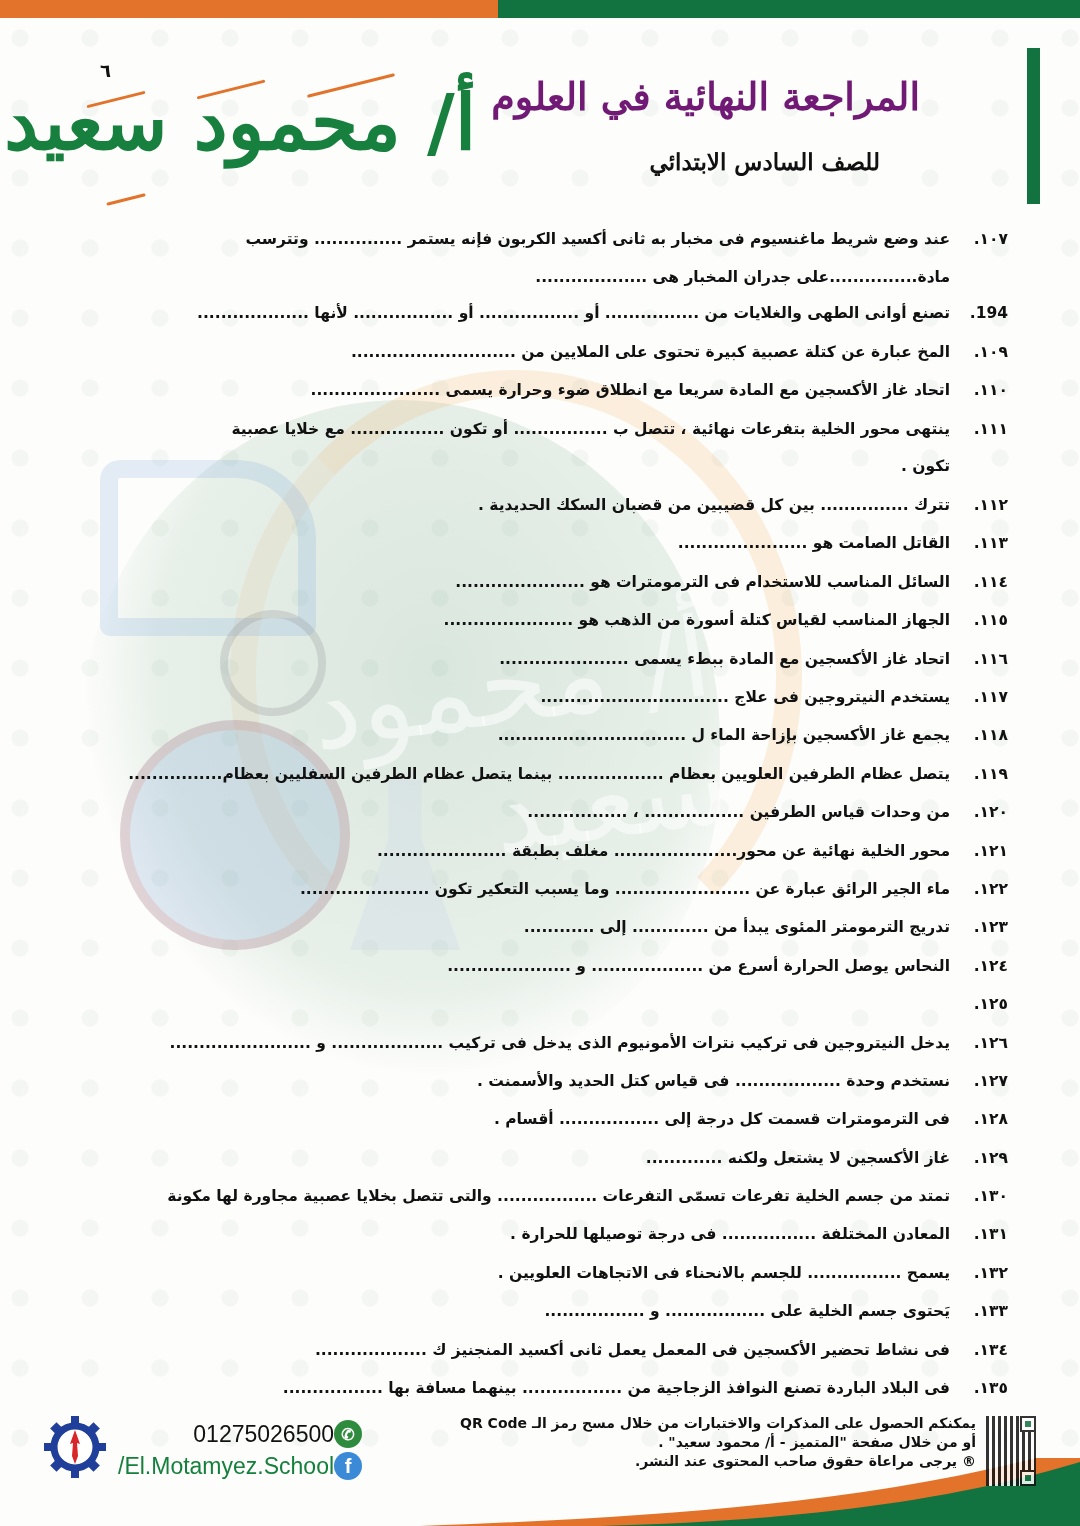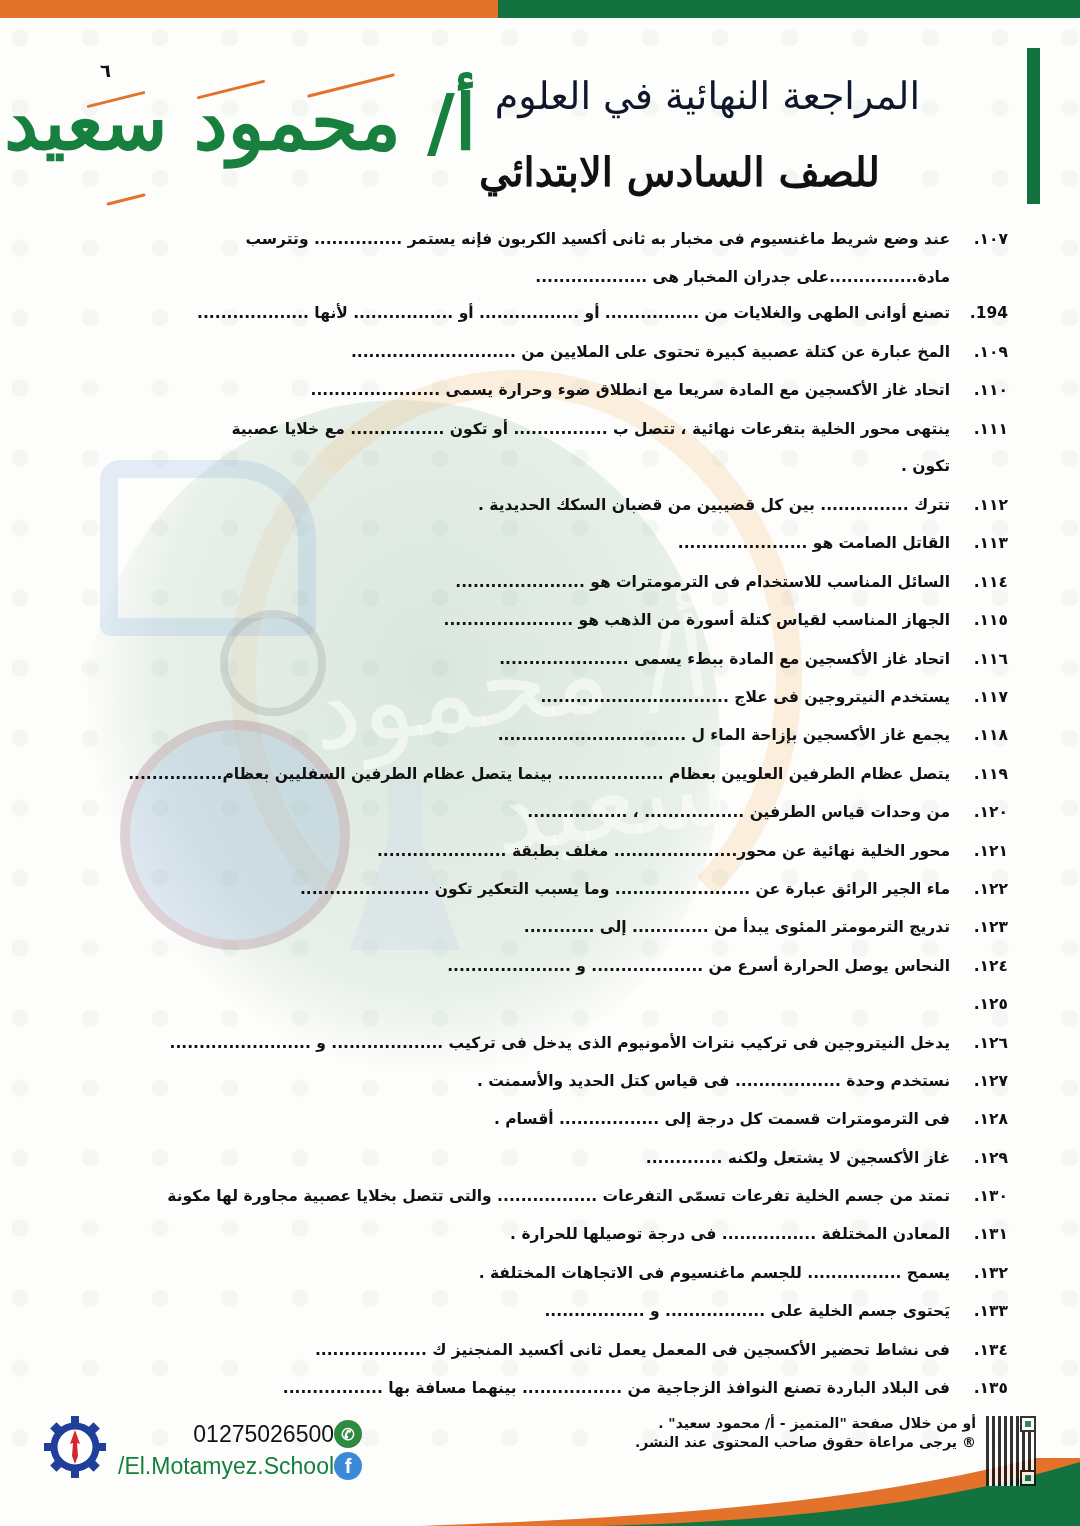--- a/index.html
+++ b/index.html
@@ -46,25 +46,25 @@
       border: 8px solid rgba(150,150,150,0.28);
     }
     .center-art .wm-text {
       position: absolute; left: 230px; top: 220px; font-size: 110px; color: rgba(255,255,255,0.55);
       font-family: "DejaVu Serif", serif; transform: rotate(-8deg);
     }
 
     .header { position: absolute; top: 18px; left: 0; width: 1080px; height: 200px; }
     .vbar { position: absolute; right: 40px; top: 30px; width: 13px; height: 156px; background: #137340; }
     .title1 {
-      position: absolute; right: 160px; top: 56px; font-size: 38px; font-weight: normal;
-      font-family: "DejaVu Serif", serif; color: #0f172a; white-space: nowrap;
+      position: absolute; right: 160px; top: 56px; font-size: 38px; font-weight: bold;
+      font-family: "DejaVu Serif", serif; color: #701a75; white-space: nowrap;
     }
     .title2 {
-      position: absolute; right: 200px; top: 130px; font-size: 40px; font-weight: bold;
+      position: absolute; right: 200px; top: 130px; font-size: 23px; font-weight: bold;
       font-family: "DejaVu Serif", serif; color: #111; white-space: nowrap;
     }
     .logo {
       position: absolute; left: 26px; top: 40px; width: 450px; height: 150px;
     }
     .logo .name {
       position: absolute; left: 0; top: 20px; width: 450px; text-align: center;
       font-size: 76px; font-weight: bold; color: #17803f; font-family: "DejaVu Serif", serif; white-space: nowrap;
       letter-spacing: -2px;
     }
@@ -172,21 +172,21 @@
   <div class="q" style="top:656px;"><span class="num">١٢٢.</span><span>ماء الجير الرائق عبارة عن ....................... وما يسبب التعكير تكون ......................</span></div>
   <div class="q" style="top:694px;"><span class="num">١٢٣.</span><span>تدريج الترمومتر المئوى يبدأ من ............. إلى ............</span></div>
   <div class="q" style="top:733px;"><span class="num">١٢٤.</span><span>النحاس يوصل الحرارة أسرع من ................... و .....................</span></div>
   <div class="q" style="top:771px;"><span class="num">١٢٥.</span></div>
   <div class="q" style="top:810px;"><span class="num">١٢٦.</span><span>يدخل النيتروجين فى تركيب نترات الأمونيوم الذى يدخل فى تركيب ................... و ........................</span></div>
   <div class="q" style="top:848px;"><span class="num">١٢٧.</span><span>نستخدم وحدة .................. فى قياس كتل الحديد والأسمنت .</span></div>
   <div class="q" style="top:886px;"><span class="num">١٢٨.</span><span>فى الترمومترات قسمت كل درجة إلى ................. أقسام .</span></div>
   <div class="q" style="top:925px;"><span class="num">١٢٩.</span><span>غاز الأكسجين لا يشتعل ولكنه .............</span></div>
   <div class="q" style="top:963px;"><span class="num">١٣٠.</span><span>تمتد من جسم الخلية تفرعات تسمّى التفرعات ................. والتى تتصل بخلايا عصبية مجاورة لها مكونة</span></div>
   <div class="q" style="top:1001px;"><span class="num">١٣١.</span><span>المعادن المختلفة ................ فى درجة توصيلها للحرارة .</span></div>
-  <div class="q" style="top:1040px;"><span class="num">١٣٢.</span><span>يسمح ................ للجسم ماغنسيوم فى الاتجاهات المختلفة .</span></div>
+  <div class="q" style="top:1040px;"><span class="num">١٣٢.</span><span>يسمح ................ للجسم بالانحناء فى الاتجاهات العلويين .</span></div>
   <div class="q" style="top:1078px;"><span class="num">١٣٣.</span><span>يَحتوى جسم الخلية على ................. و .................</span></div>
   <div class="q" style="top:1117px;"><span class="num">١٣٤.</span><span>فى نشاط تحضير الأكسجين فى المعمل يعمل ثانى أكسيد المنجنيز ك ...................</span></div>
   <div class="q" style="top:1155px;"><span class="num">١٣٥.</span><span>فى البلاد الباردة تصنع النوافذ الزجاجية من ................. بينهما مسافة بها .................</span></div>
 </div>
 
 <svg class="bottom-swoosh" viewBox="0 0 1080 68" preserveAspectRatio="none">
   <path d="M420 68 C700 58 900 40 1080 -12 L1080 68 Z" fill="#e3732a"></path>
   <path d="M600 68 C820 62 960 40 1080 4 L1080 68 Z" fill="#137340"></path>
 </svg>
 
@@ -217,16 +217,17 @@
       <span class="fbpage">/El.Motamyez.School</span>
     </div>
   </div>
 
   <div class="qr">
     <div class="corner" style="right:0;top:0;"></div>
     <div class="corner" style="right:0;bottom:0;"></div>
   </div>
 
   <div class="footer-text">
+    <div>يمكنكم الحصول على المذكرات والاختبارات من خلال مسح رمز الـ QR Code</div>
     <div>أو من خلال صفحة "المتميز - أ/ محمود سعيد" .</div>
     <div>® يرجى مراعاة حقوق صاحب المحتوى عند النشر.</div>
   </div>
 </div>
 
 </body></html>

